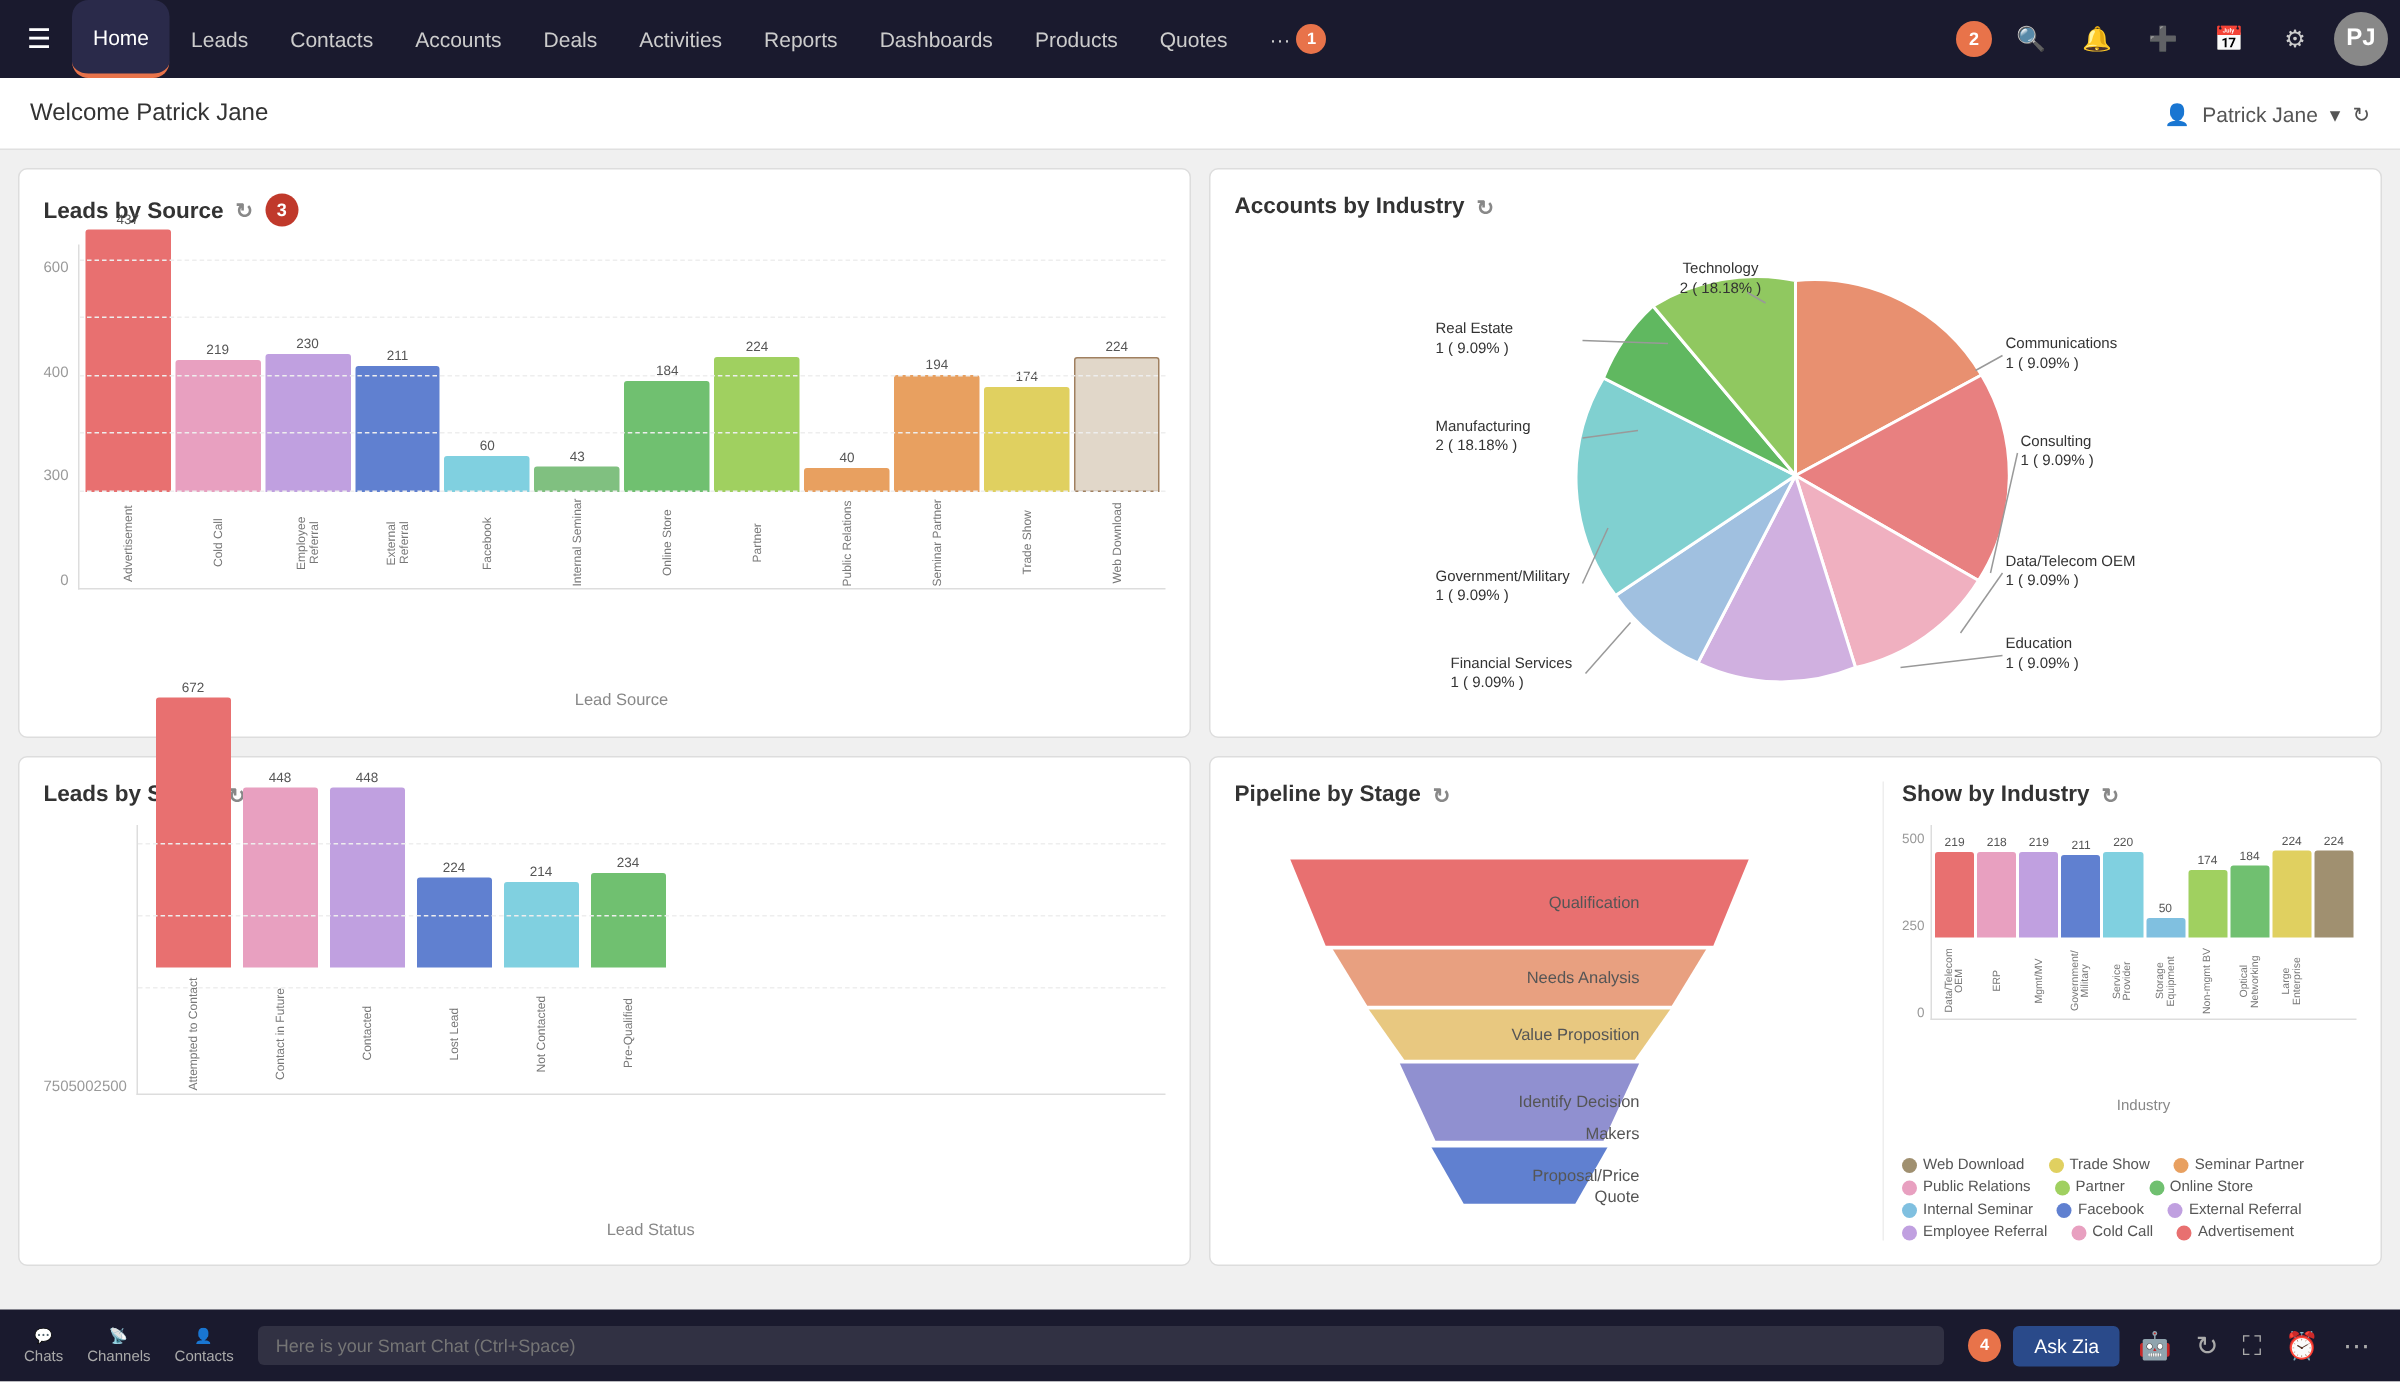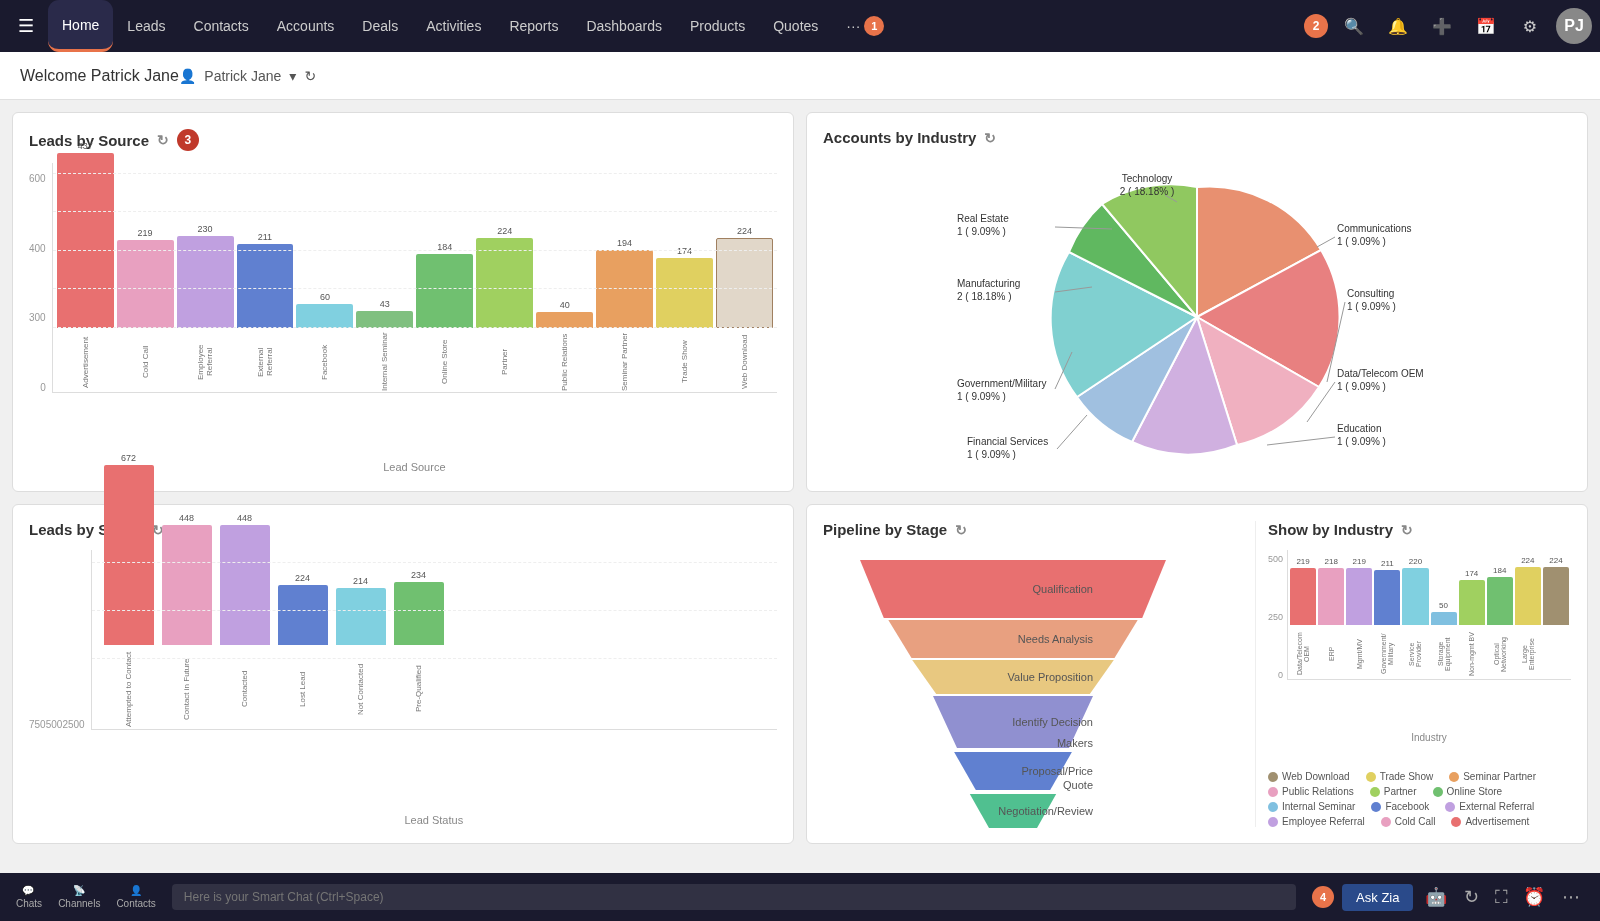--- a/index.html
+++ b/index.html
@@ -62,21 +62,21 @@
       background: #888; border-radius: 50%;
       display: flex; align-items: center; justify-content: center;
       color: white; font-weight: bold; cursor: pointer;
     }
 
     
     .header-bar {
       background: white;
       padding: 0 20px;
       height: 48px;
-      display: flex; align-items: center; 
+      display: flex; align-items: center; justify-content: space-between;
       border-bottom: 1px solid #e0e0e0;
     }
     .welcome-text { font-size: 16px; font-weight: 500; color: #333; }
     .header-right { display: flex; align-items: center; gap: 8px; color: #555; font-size: 14px; cursor: pointer; }
     .user-icon { color: #e8734a; }
 
     
     .main-content {
       padding: 12px;
       display: grid;
@@ -426,24 +426,20 @@
               <span style="position:absolute;right:90px;font-size:11px;color:#555;margin-top:-14px;">Makers</span>
             </div>
             <div style="display:flex;align-items:center;width:100%;justify-content:center;">
               <div style="width:155px;height:38px;background:#6080d0;clip-path:polygon(12% 0%,88% 0%,74% 100%,26% 100%);"></div>
               <span style="position:absolute;right:90px;font-size:11px;color:#555;">Proposal/Price</span>
             </div>
             <div style="display:flex;align-items:center;width:100%;justify-content:center;">
               <div style="width:0;height:0;"></div>
               <span style="position:absolute;right:90px;font-size:11px;color:#555;margin-top:-14px;">Quote</span>
             </div>
-            <div style="display:flex;align-items:center;width:100%;justify-content:center;">
-              <div style="width:120px;height:34px;background:#50c090;clip-path:polygon(14% 0%,86% 0%,70% 100%,30% 100%);"></div>
-              <span style="position:absolute;right:90px;font-size:11px;color:#555;">Negotiation/Review</span>
-            </div>
           </div>
         </div>
       </div>
 
       <div style="flex:1.2;display:flex;flex-direction:column;border-left:1px solid #eee;padding-left:12px;">
         <div class="chart-title">
           <span>Show by Industry</span>
           <span class="refresh-icon">↻</span>
         </div>
         <div style="display:flex;flex:1;">

